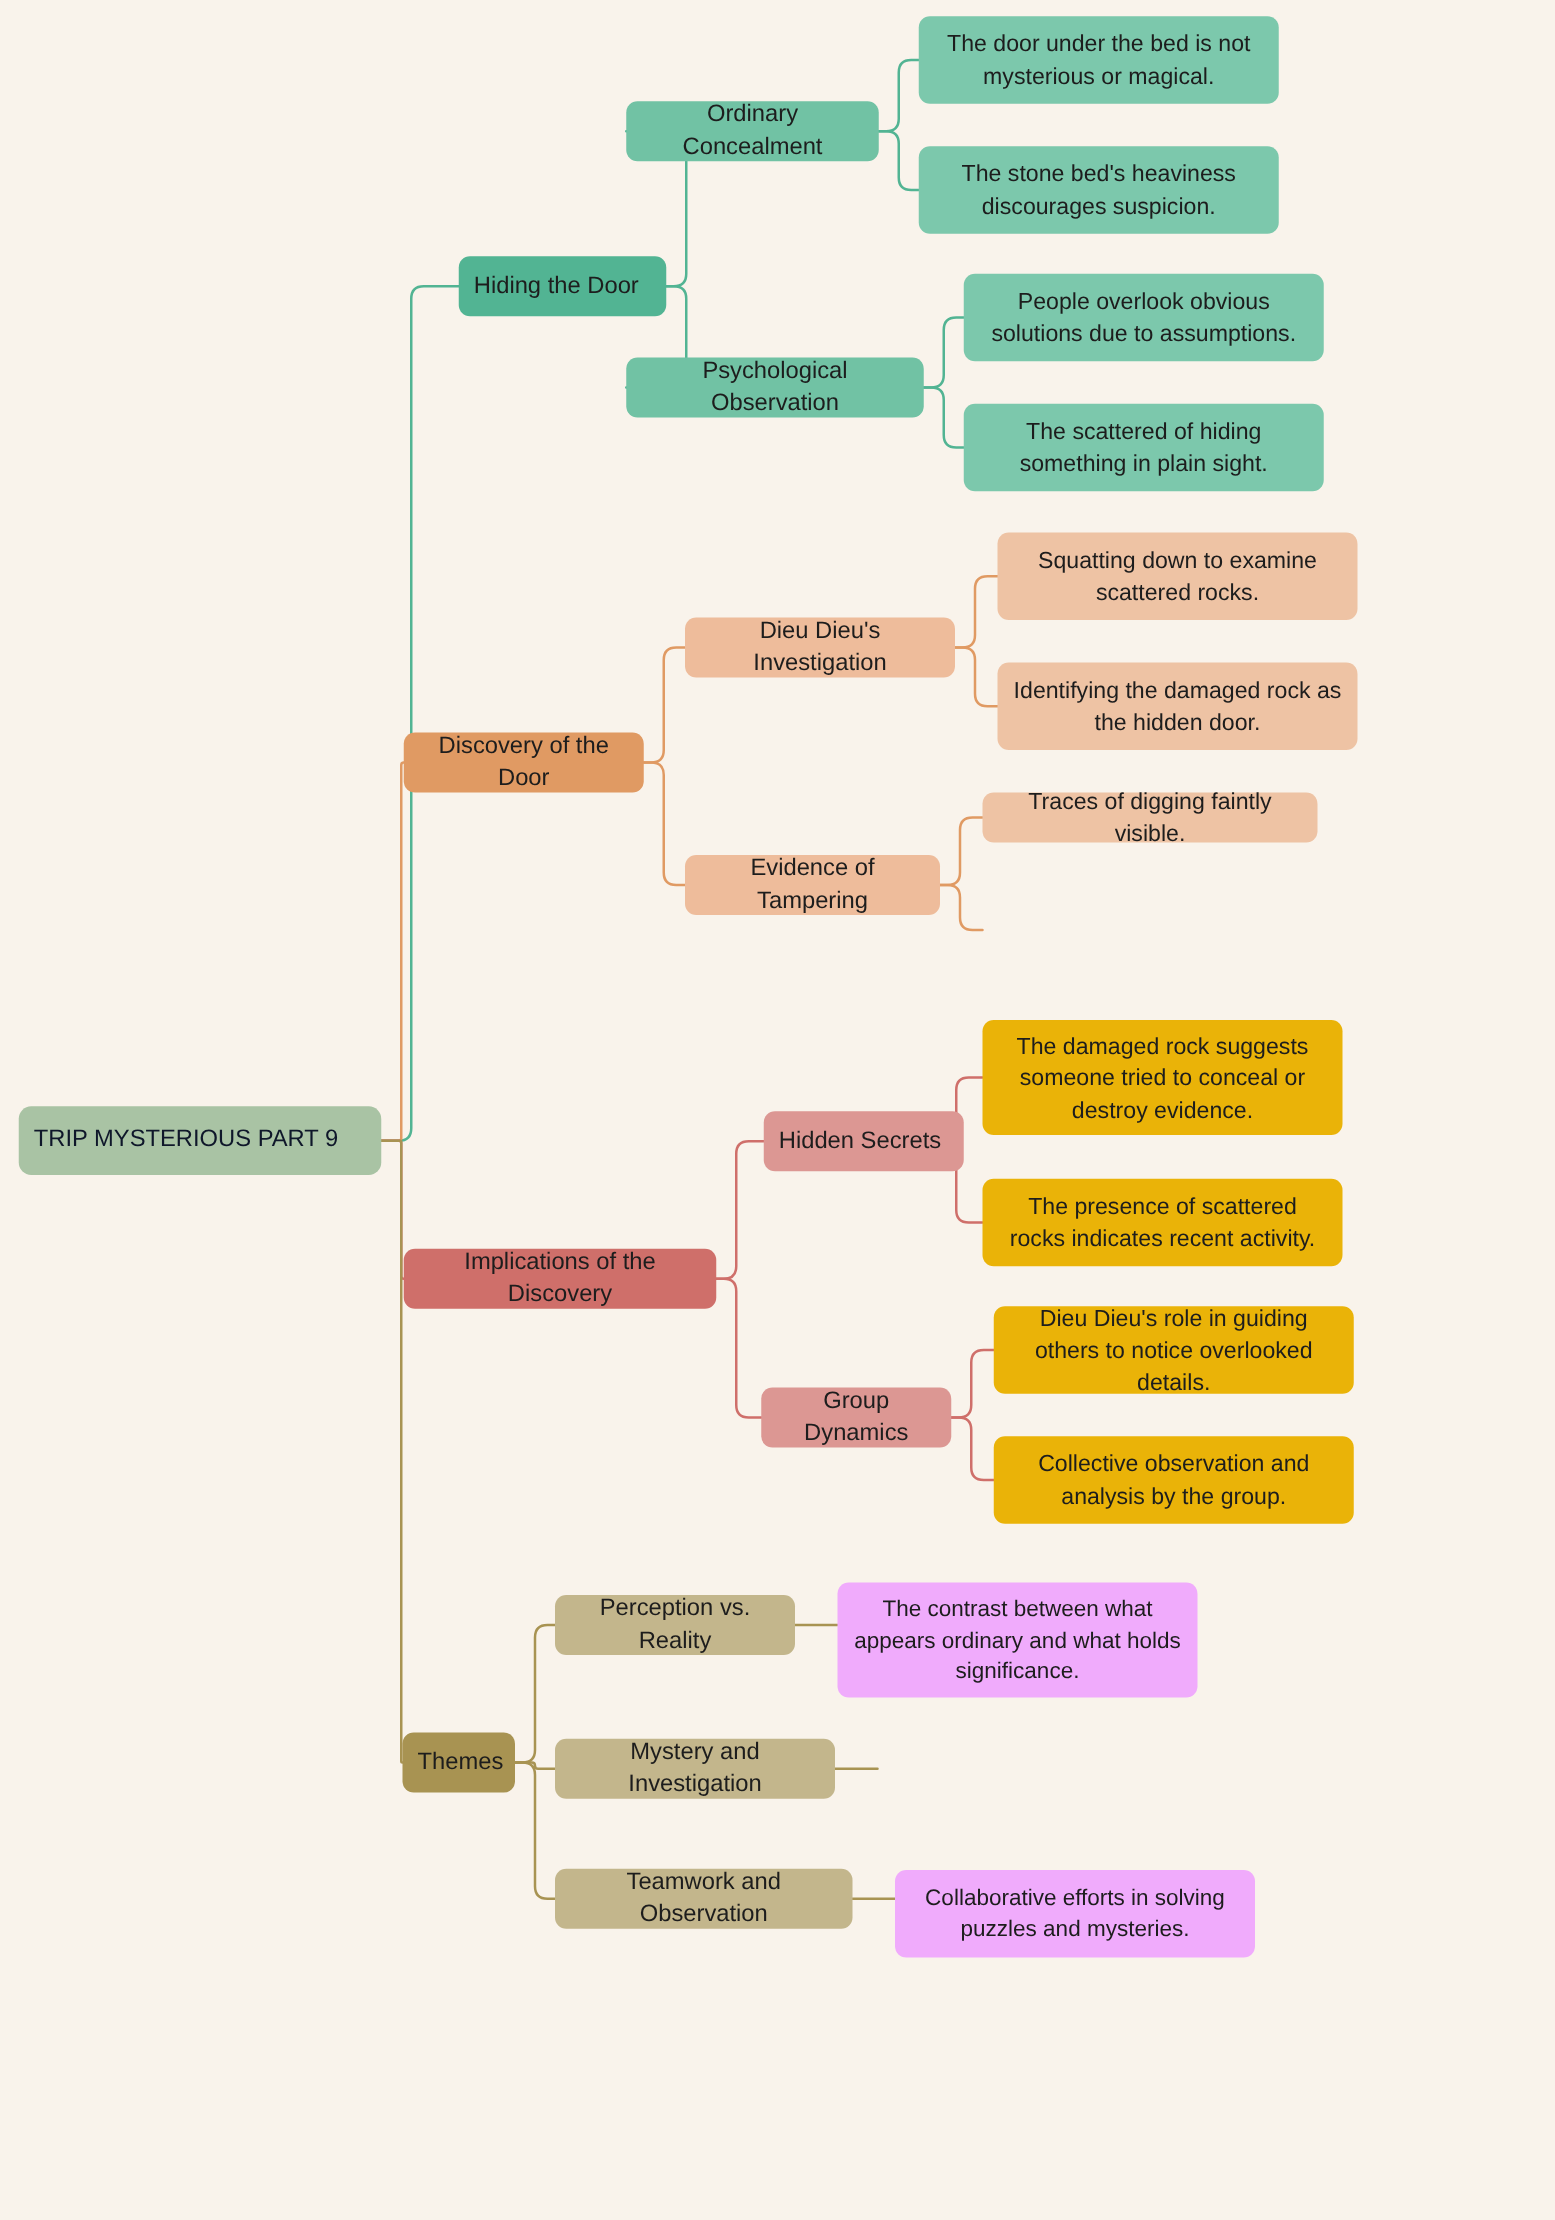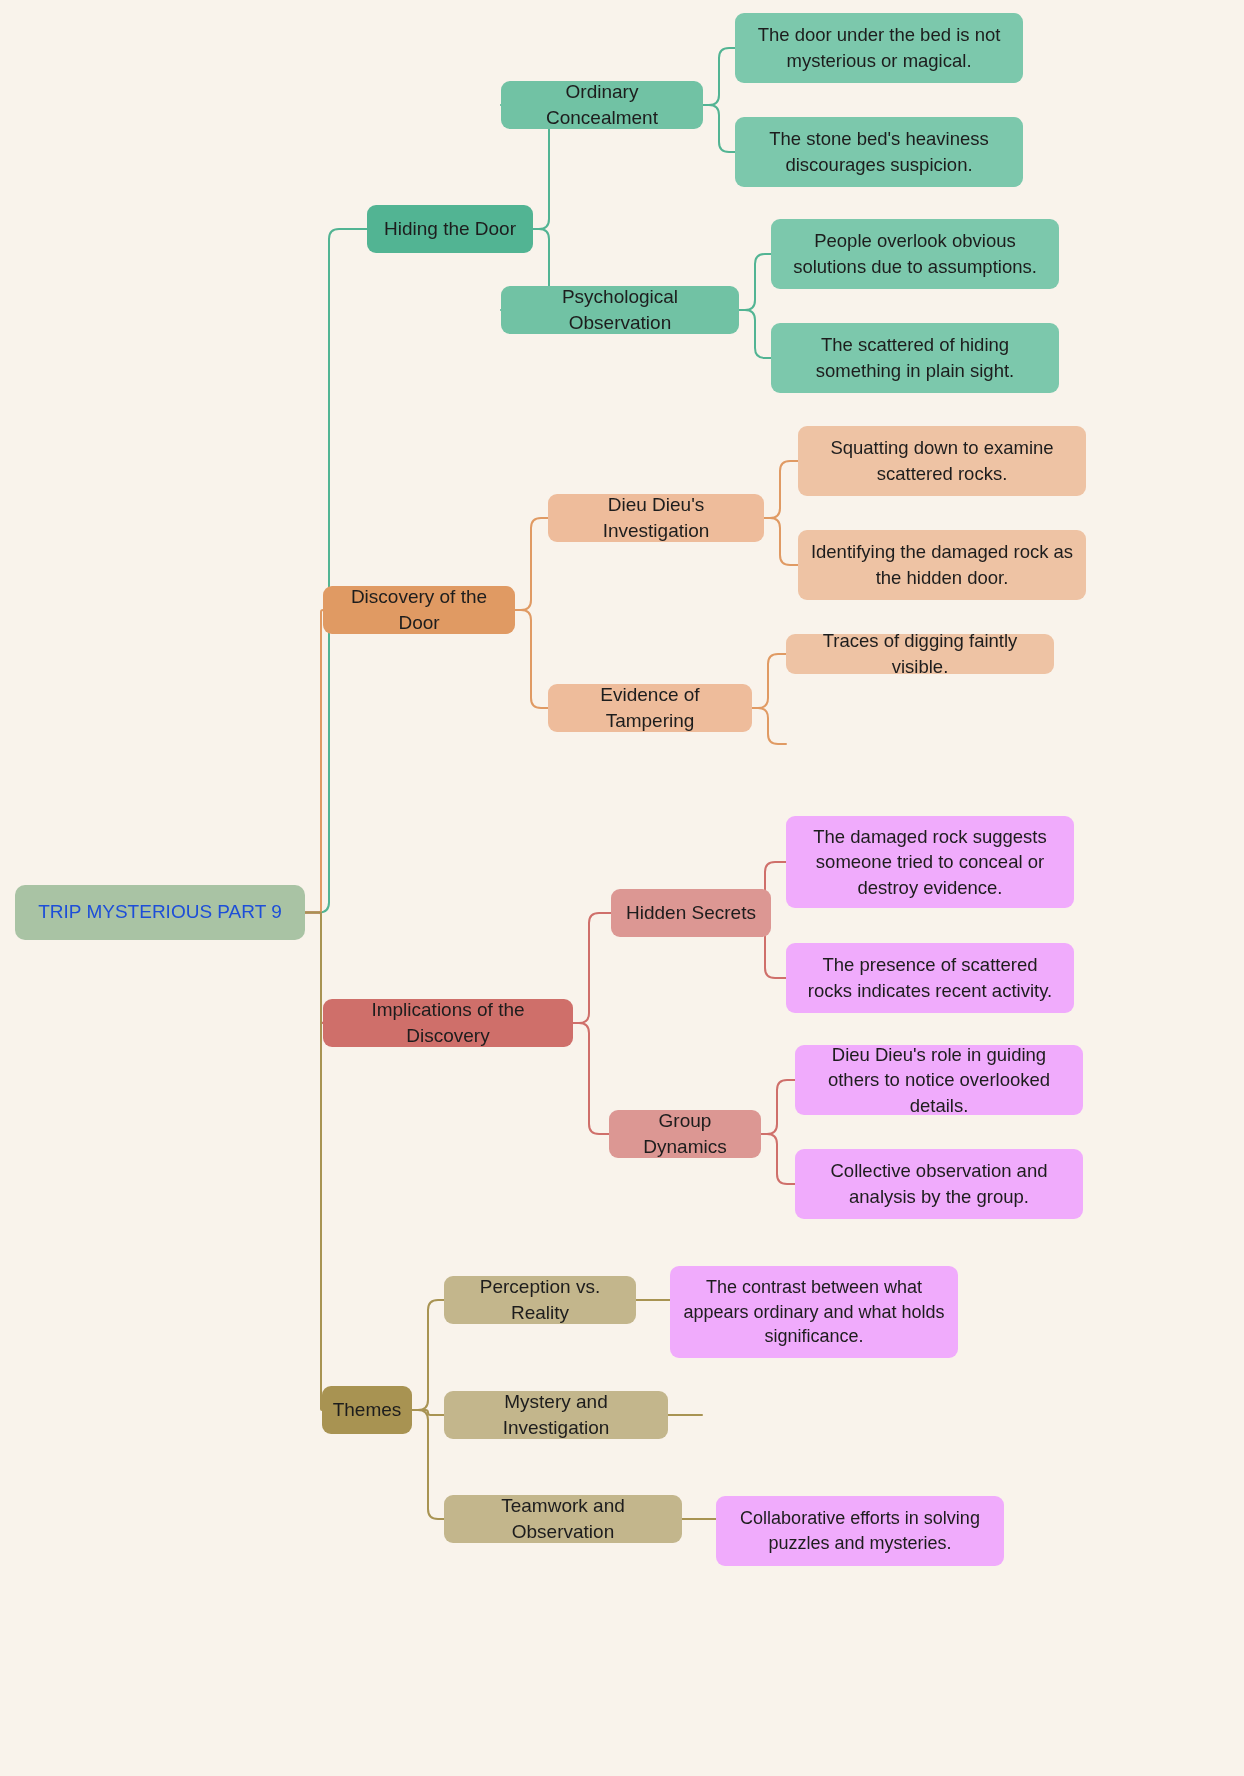--- a/index.html
+++ b/index.html
@@ -20,46 +20,45 @@
     position: absolute;
     left: 0; top: 0;
     width: 1244px;
     height: 1776px;
     pointer-events: none;
   }
   .node {
     position: absolute;
     display: flex;
     align-items: center;
-    justify-content: center;
     text-align: center;
     border-radius: 9px;
     color: #1d1d1d;
     line-height: 1.38;
     padding: 6px 12px;
     z-index: 2;
   }
   .node.root {
     background: #a9c3a4;
     font-size: 19px;
     border-radius: 10px;
-    color: #1d4ed8;
+    color: #0f172a;
   }
   
   .g1 { background: #52b493; font-size: 19px; }
   .g2 { background: #71c2a4; font-size: 19px; }
   .g3 { background: #7cc8ac; font-size: 18.5px; }
   
   .o1 { background: #e09a63; font-size: 19px; }
   .o2 { background: #eebc9b; font-size: 19px; }
   .o3 { background: #eec3a4; font-size: 18.5px; }
   
   .r1 { background: #cf6f6a; font-size: 19px; }
   .r2 { background: #dc9793; font-size: 19px; }
-  .r3 { background: #f0abfc; font-size: 18.5px; }
+  .r3 { background: #eab308; font-size: 18.5px; }
   
   .k1 { background: #a89352; font-size: 19px; }
   .k2 { background: #c3b68c; font-size: 19px; }
   .k3 { background: #f0abfc; font-size: 18px; margin-top: 12px; }
 </style>
 </head>
 <body>
 
 <div id="map">
   <svg id="links">

